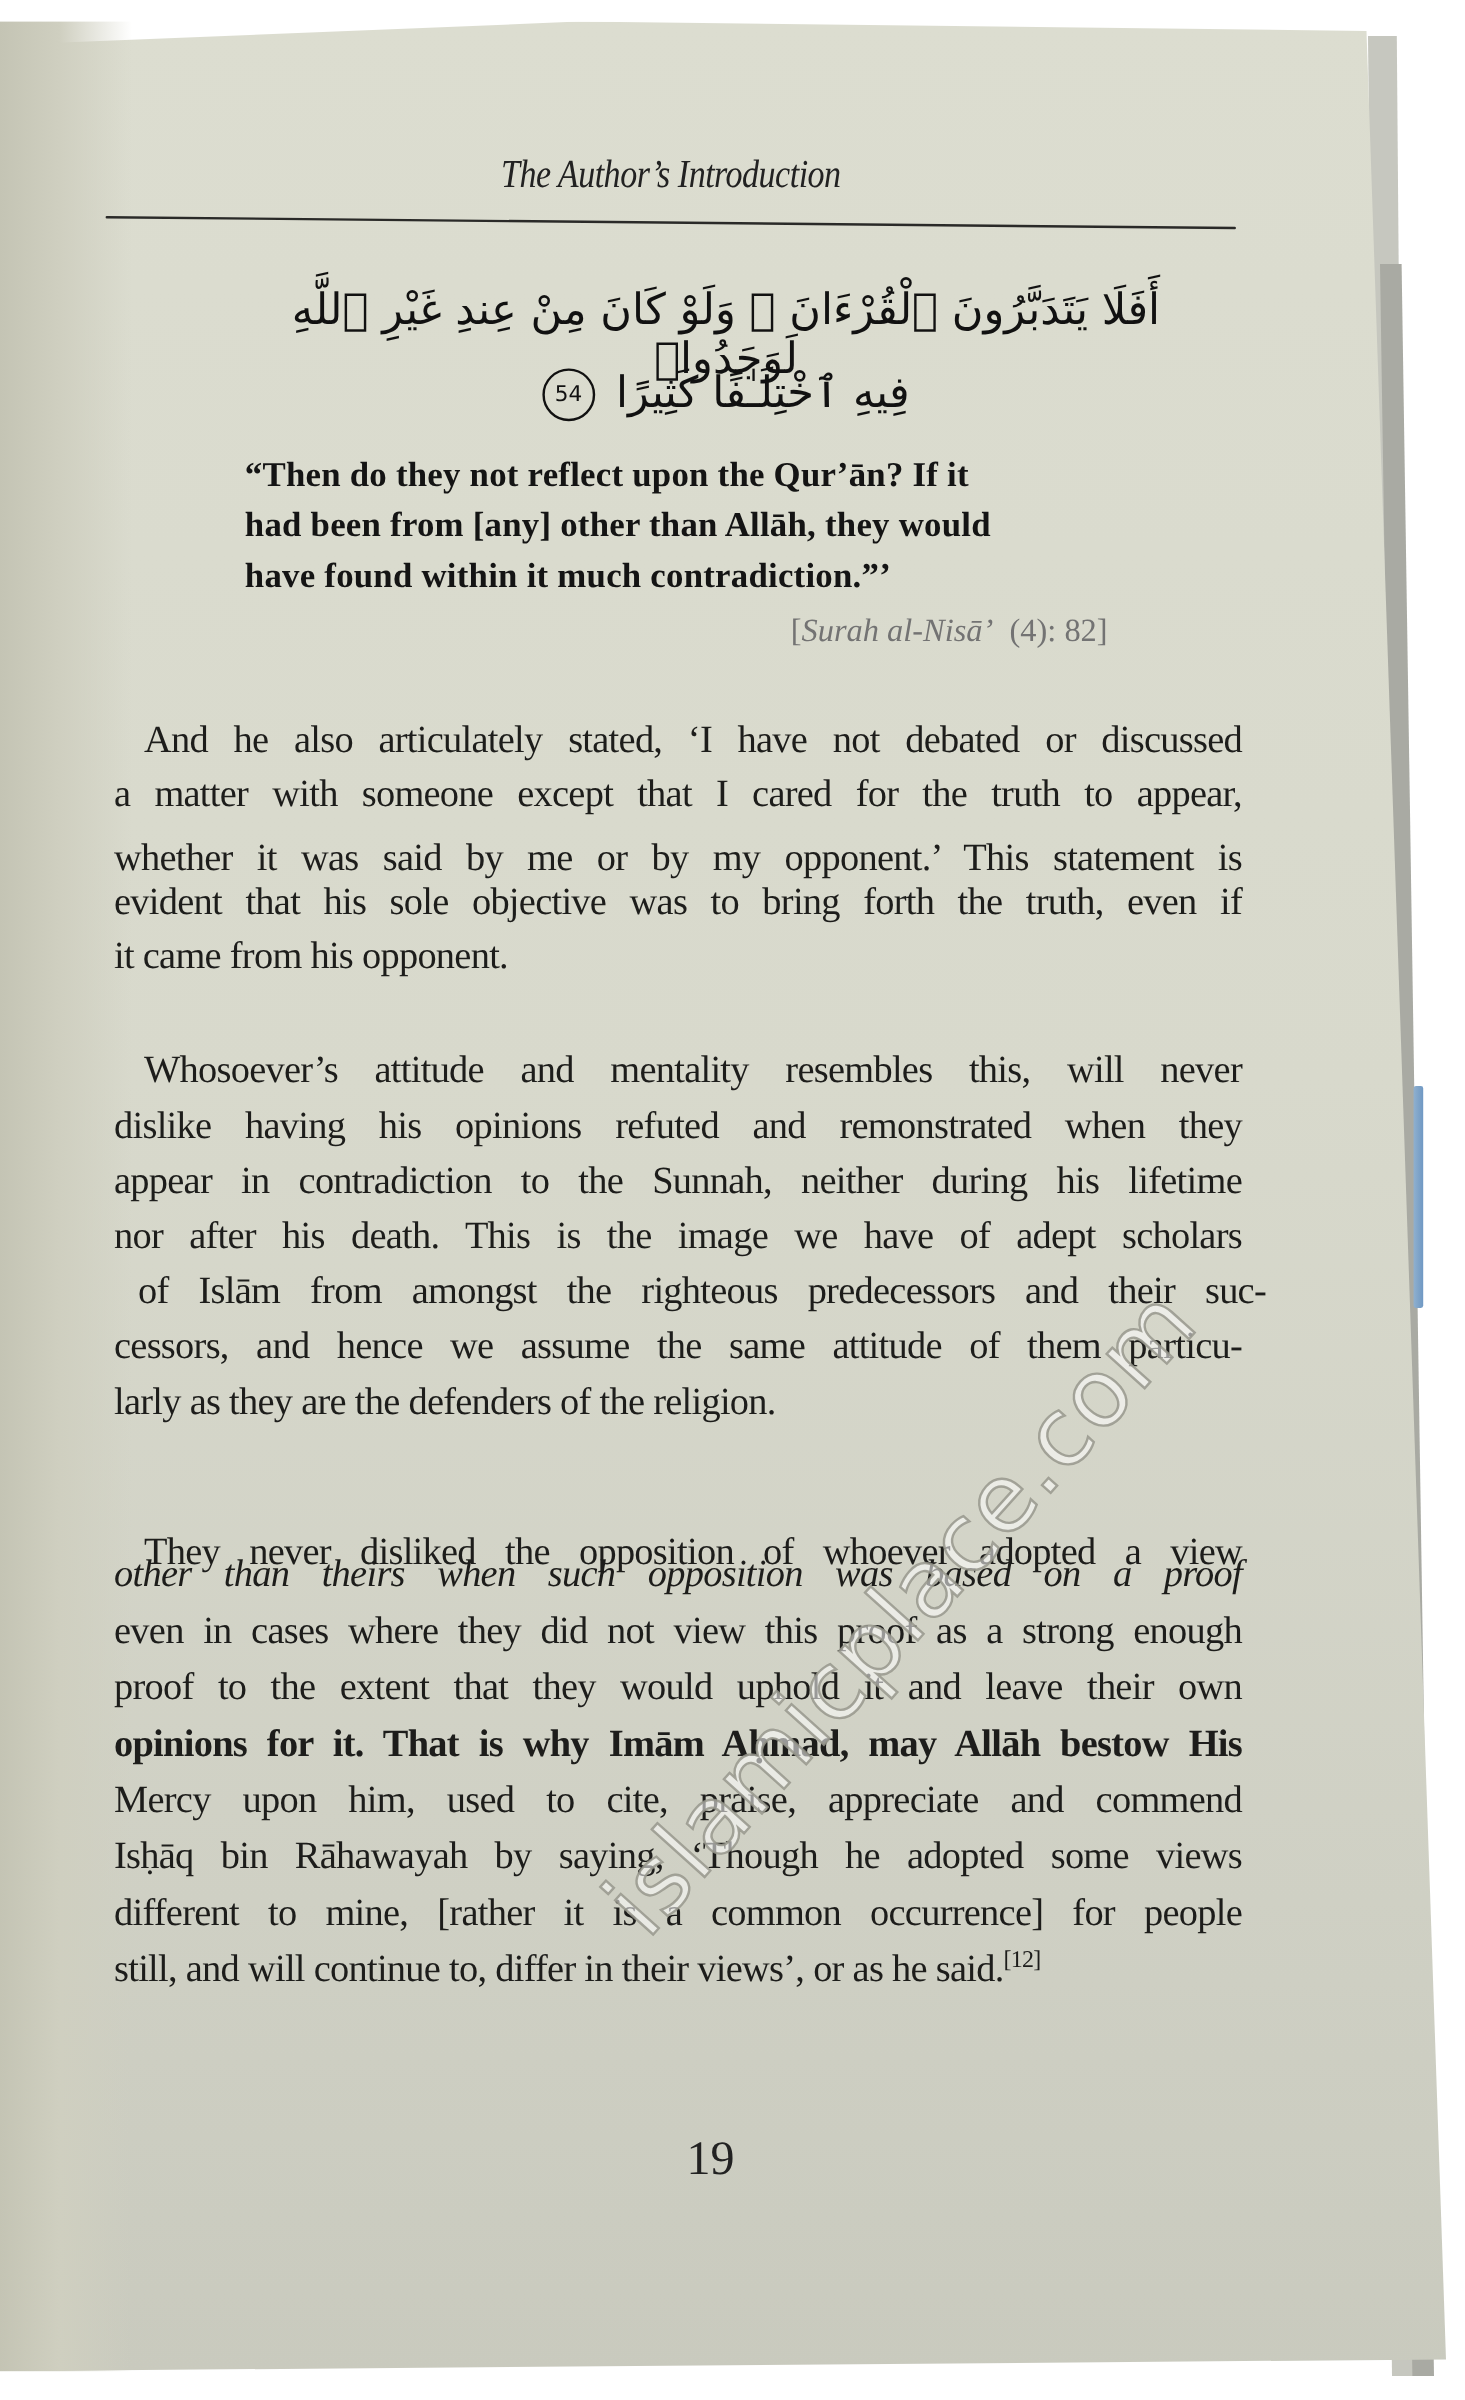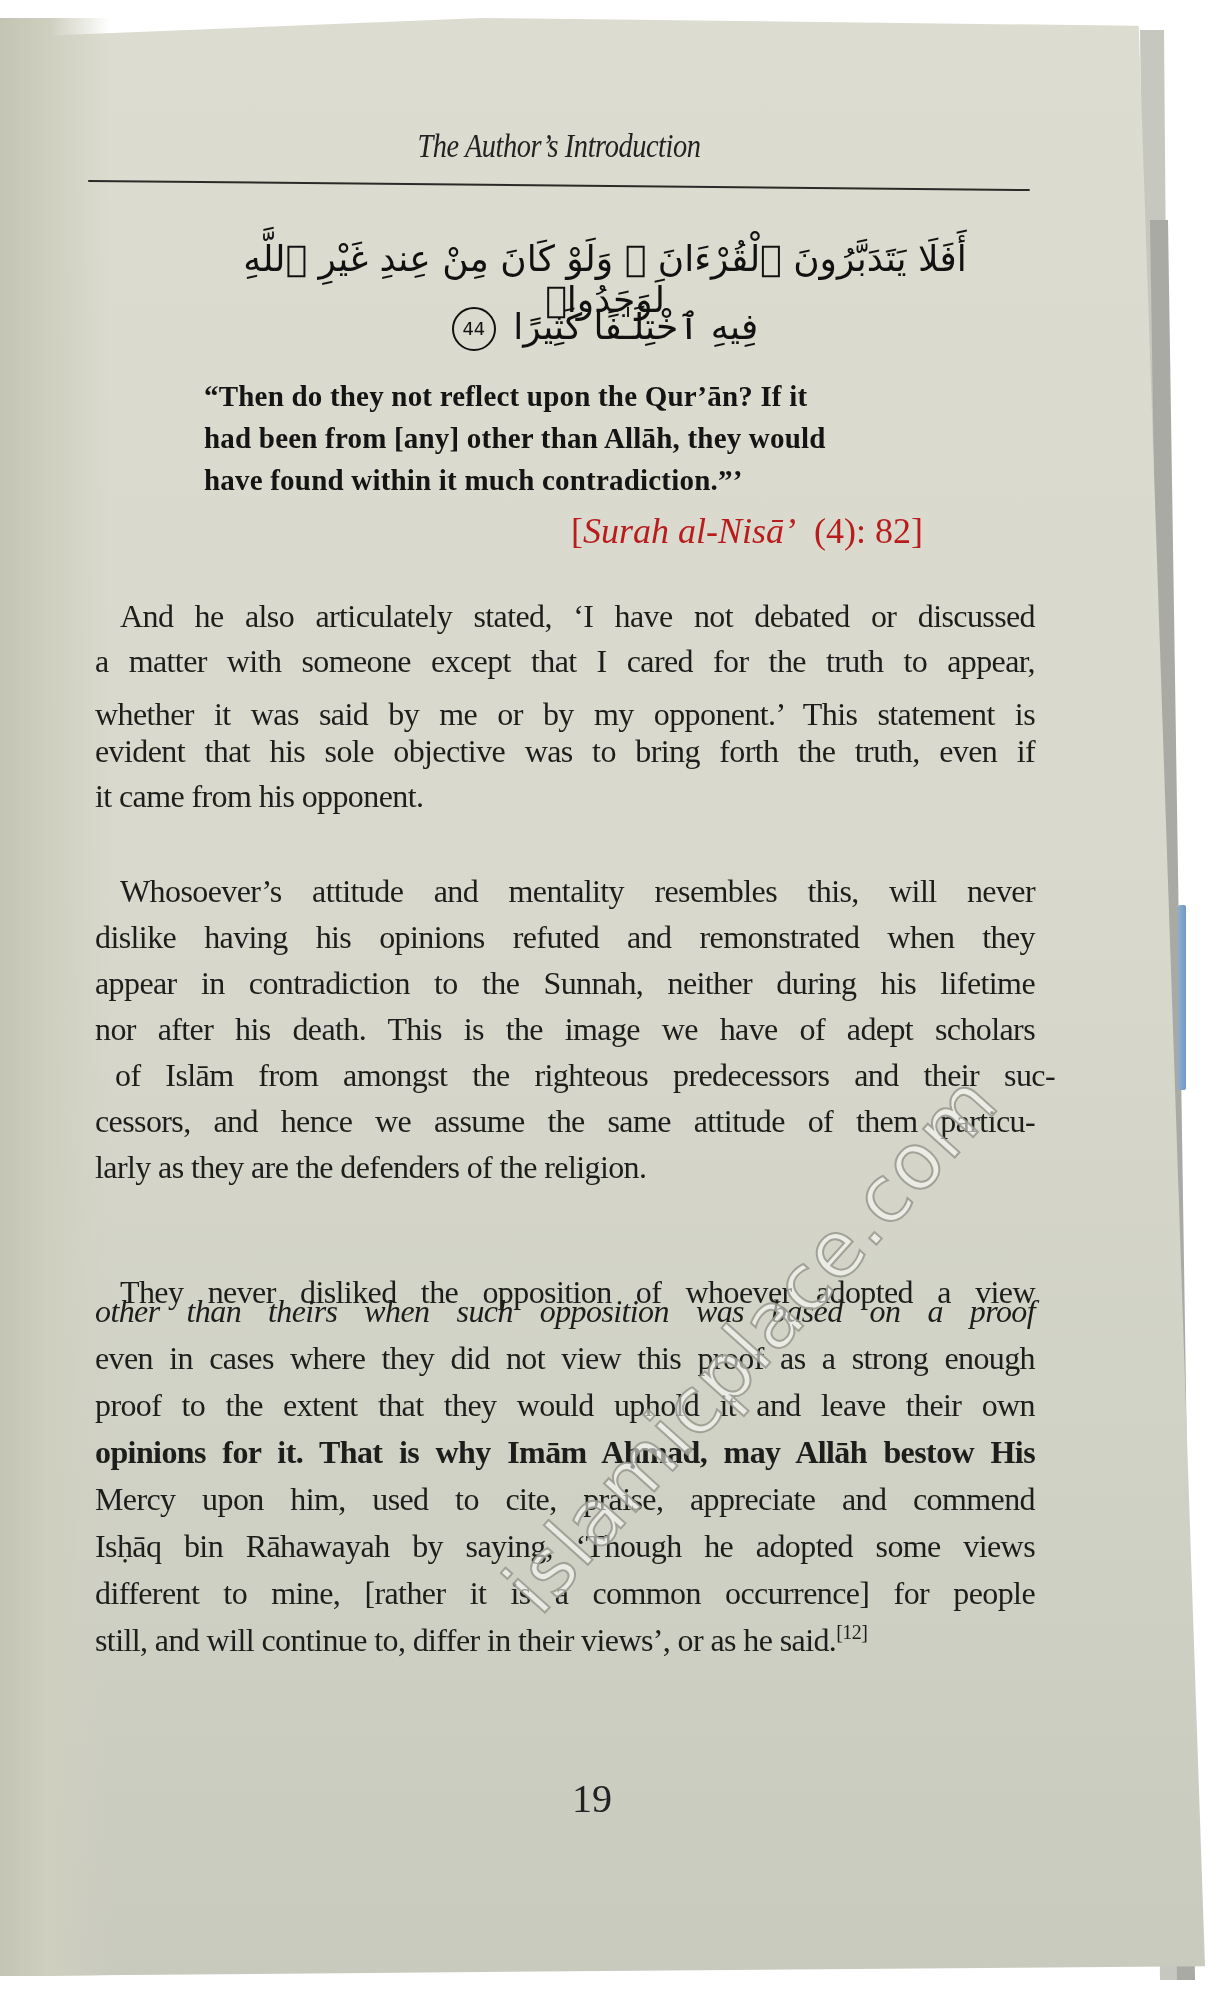--- a/index.html
+++ b/index.html
@@ -51,21 +51,21 @@
     display: inline-block; width: 40px; height: 40px; border: 2px solid #111; border-radius: 50%;
     font-size: 18px; line-height: 40px; text-align: center; vertical-align: middle; margin-right: 6px;
     direction: rtl;
   }
 
   .quote-line {
     position: absolute; left: 204px; font-weight: bold; font-size: 29px; color: #141414;
     white-space: nowrap; letter-spacing: 0.2px;
   }
   .citation {
-    position: absolute; right: 298px; top: 510px; font-size: 36px; color: #b91c1c; white-space: nowrap;
+    position: absolute; right: 298px; top: 510px; font-size: 27px; color: #737373; white-space: nowrap;
   }
   .citation i { font-style: italic; }
 
   .body-line {
     position: absolute; left: 95px; width: 940px; font-size: 32px; color: #1d1d1b;
     white-space: nowrap; text-align: justify; text-align-last: justify;
     letter-spacing: -0.6px; transform-origin: left center;
   }
   .body-line.last { text-align-last: left; }
   .body-line.indent { left: 120px; width: 915px; }
@@ -91,21 +91,21 @@
 
 <div class="page"></div>
 <div class="gutter-shadow"></div>
 
 <div class="running-head">The Author’s Introduction</div>
 <div class="head-rule"></div>
 
 <div class="arabic arabic-1">أَفَلَا يَتَدَبَّرُونَ ٱلْقُرْءَانَ ۚ وَلَوْ كَانَ مِنْ عِندِ غَيْرِ ٱللَّهِ لَوَجَدُوا۟</div>
 <div class="arabic arabic-2">
   <span>فِيهِ ٱخْتِلَـٰفًا كَثِيرًا</span>
-  <span class="ayah-mark">44</span>
+  <span class="ayah-mark">54</span>
 </div>
 
 <div class="quote-line" style="top:380px;">“Then do they not reflect upon the Qur’ān? If it</div>
 <div class="quote-line" style="top:422px;">had been from [any] other than Allāh, they would</div>
 <div class="quote-line" style="top:464px;">have found within it much contradiction.”’</div>
 <div class="citation">[<i>Surah al-Nisā’</i>&nbsp;&nbsp;<span>(4): 82</span>]</div>
 
 <div class="body-line indent" style="top:598px;">And he also articulately stated, ‘I have not debated or discussed</div>
 <div class="body-line" style="top:643px;">a matter with someone except that I cared for the truth to appear,</div>
 <div class="body-line" style="top:696px;">whether it was said by me or by my opponent.’ This statement is</div>

